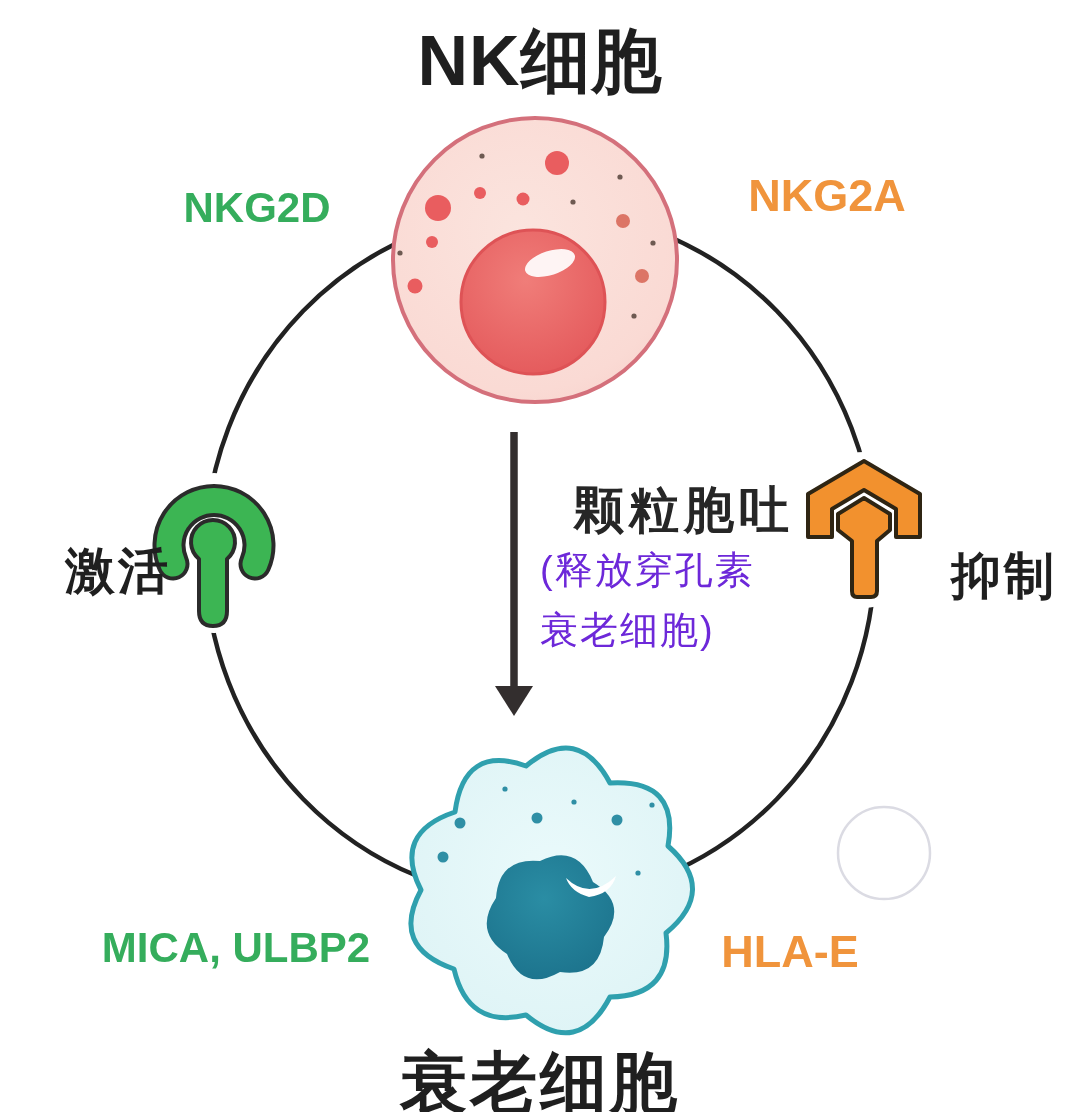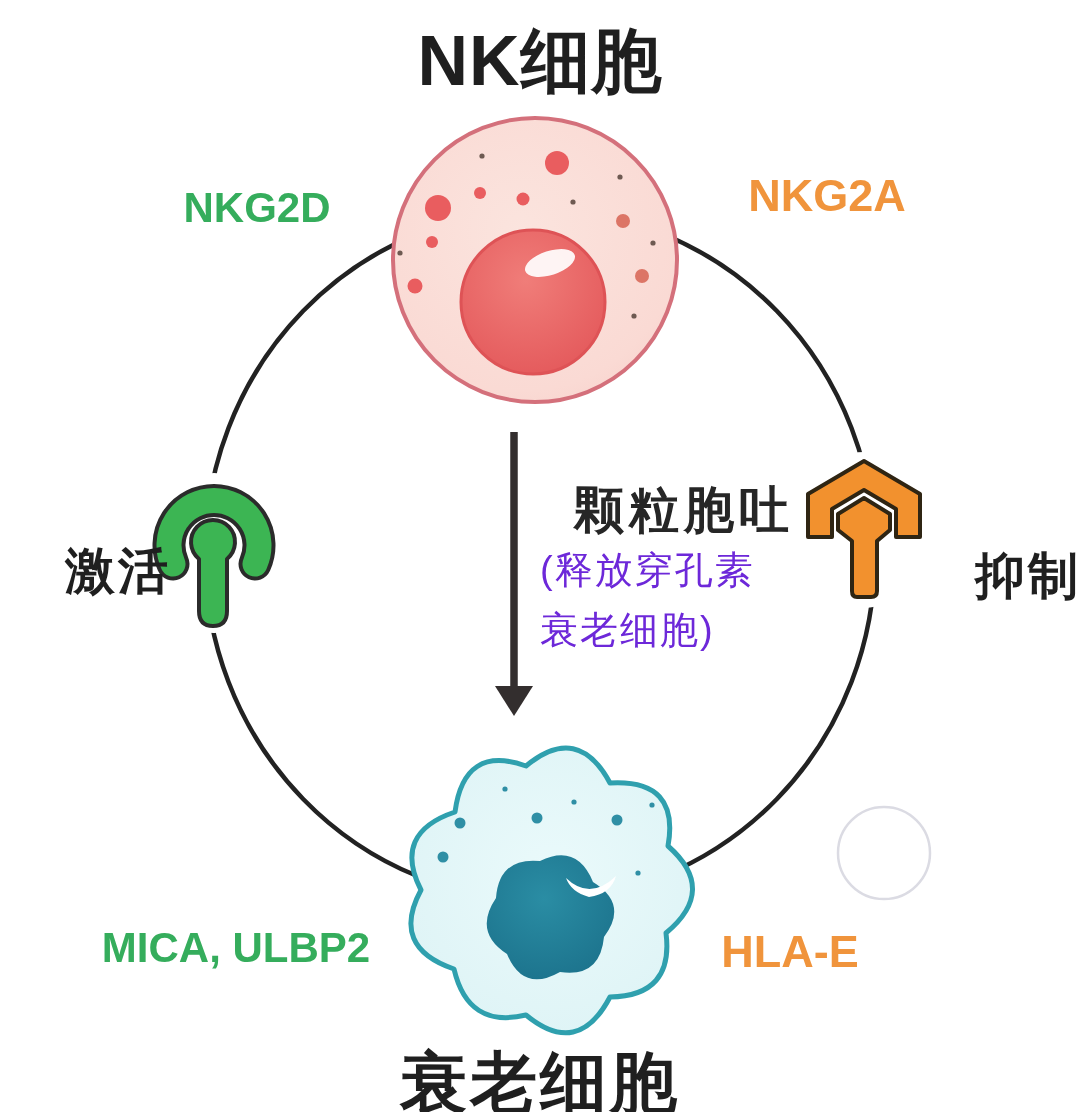--- a/index.html
+++ b/index.html
@@ -138,21 +138,21 @@
   </svg>
 
   <div class="lbl center t-title" style="left:540px;top:25px;">NK细胞</div>
 
   <div class="lbl center t-green" style="left:257px;top:186px;">NKG2D</div>
 
   <div class="lbl center t-orange" style="left:827px;top:172px;">NKG2A</div>
 
   <div class="lbl center t-cjk" style="left:110px;top:545px;">激活</div>
 
-  <div class="lbl center t-cjk" style="left:1020px;top:550px;text-align:center;">抑制</div>
+  <div class="lbl center t-cjk" style="left:996px;top:550px;text-align:center;">抑制</div>
 
   <div class="lbl t-granule" style="left:534px;top:484px;margin-left:40px;">颗粒胞吐</div>
 
   <div class="lbl t-granule-sub" style="left:540px;top:551px;">(释放穿孔素</div>
 
   <div class="lbl t-granule-sub" style="left:540px;top:611px;">衰老细胞)</div>
 
   <div class="lbl center t-green" style="left:236px;top:926px;">MICA, ULBP2</div>
 
   <div class="lbl center t-orange" style="left:790px;top:928px;">HLA-E</div>

